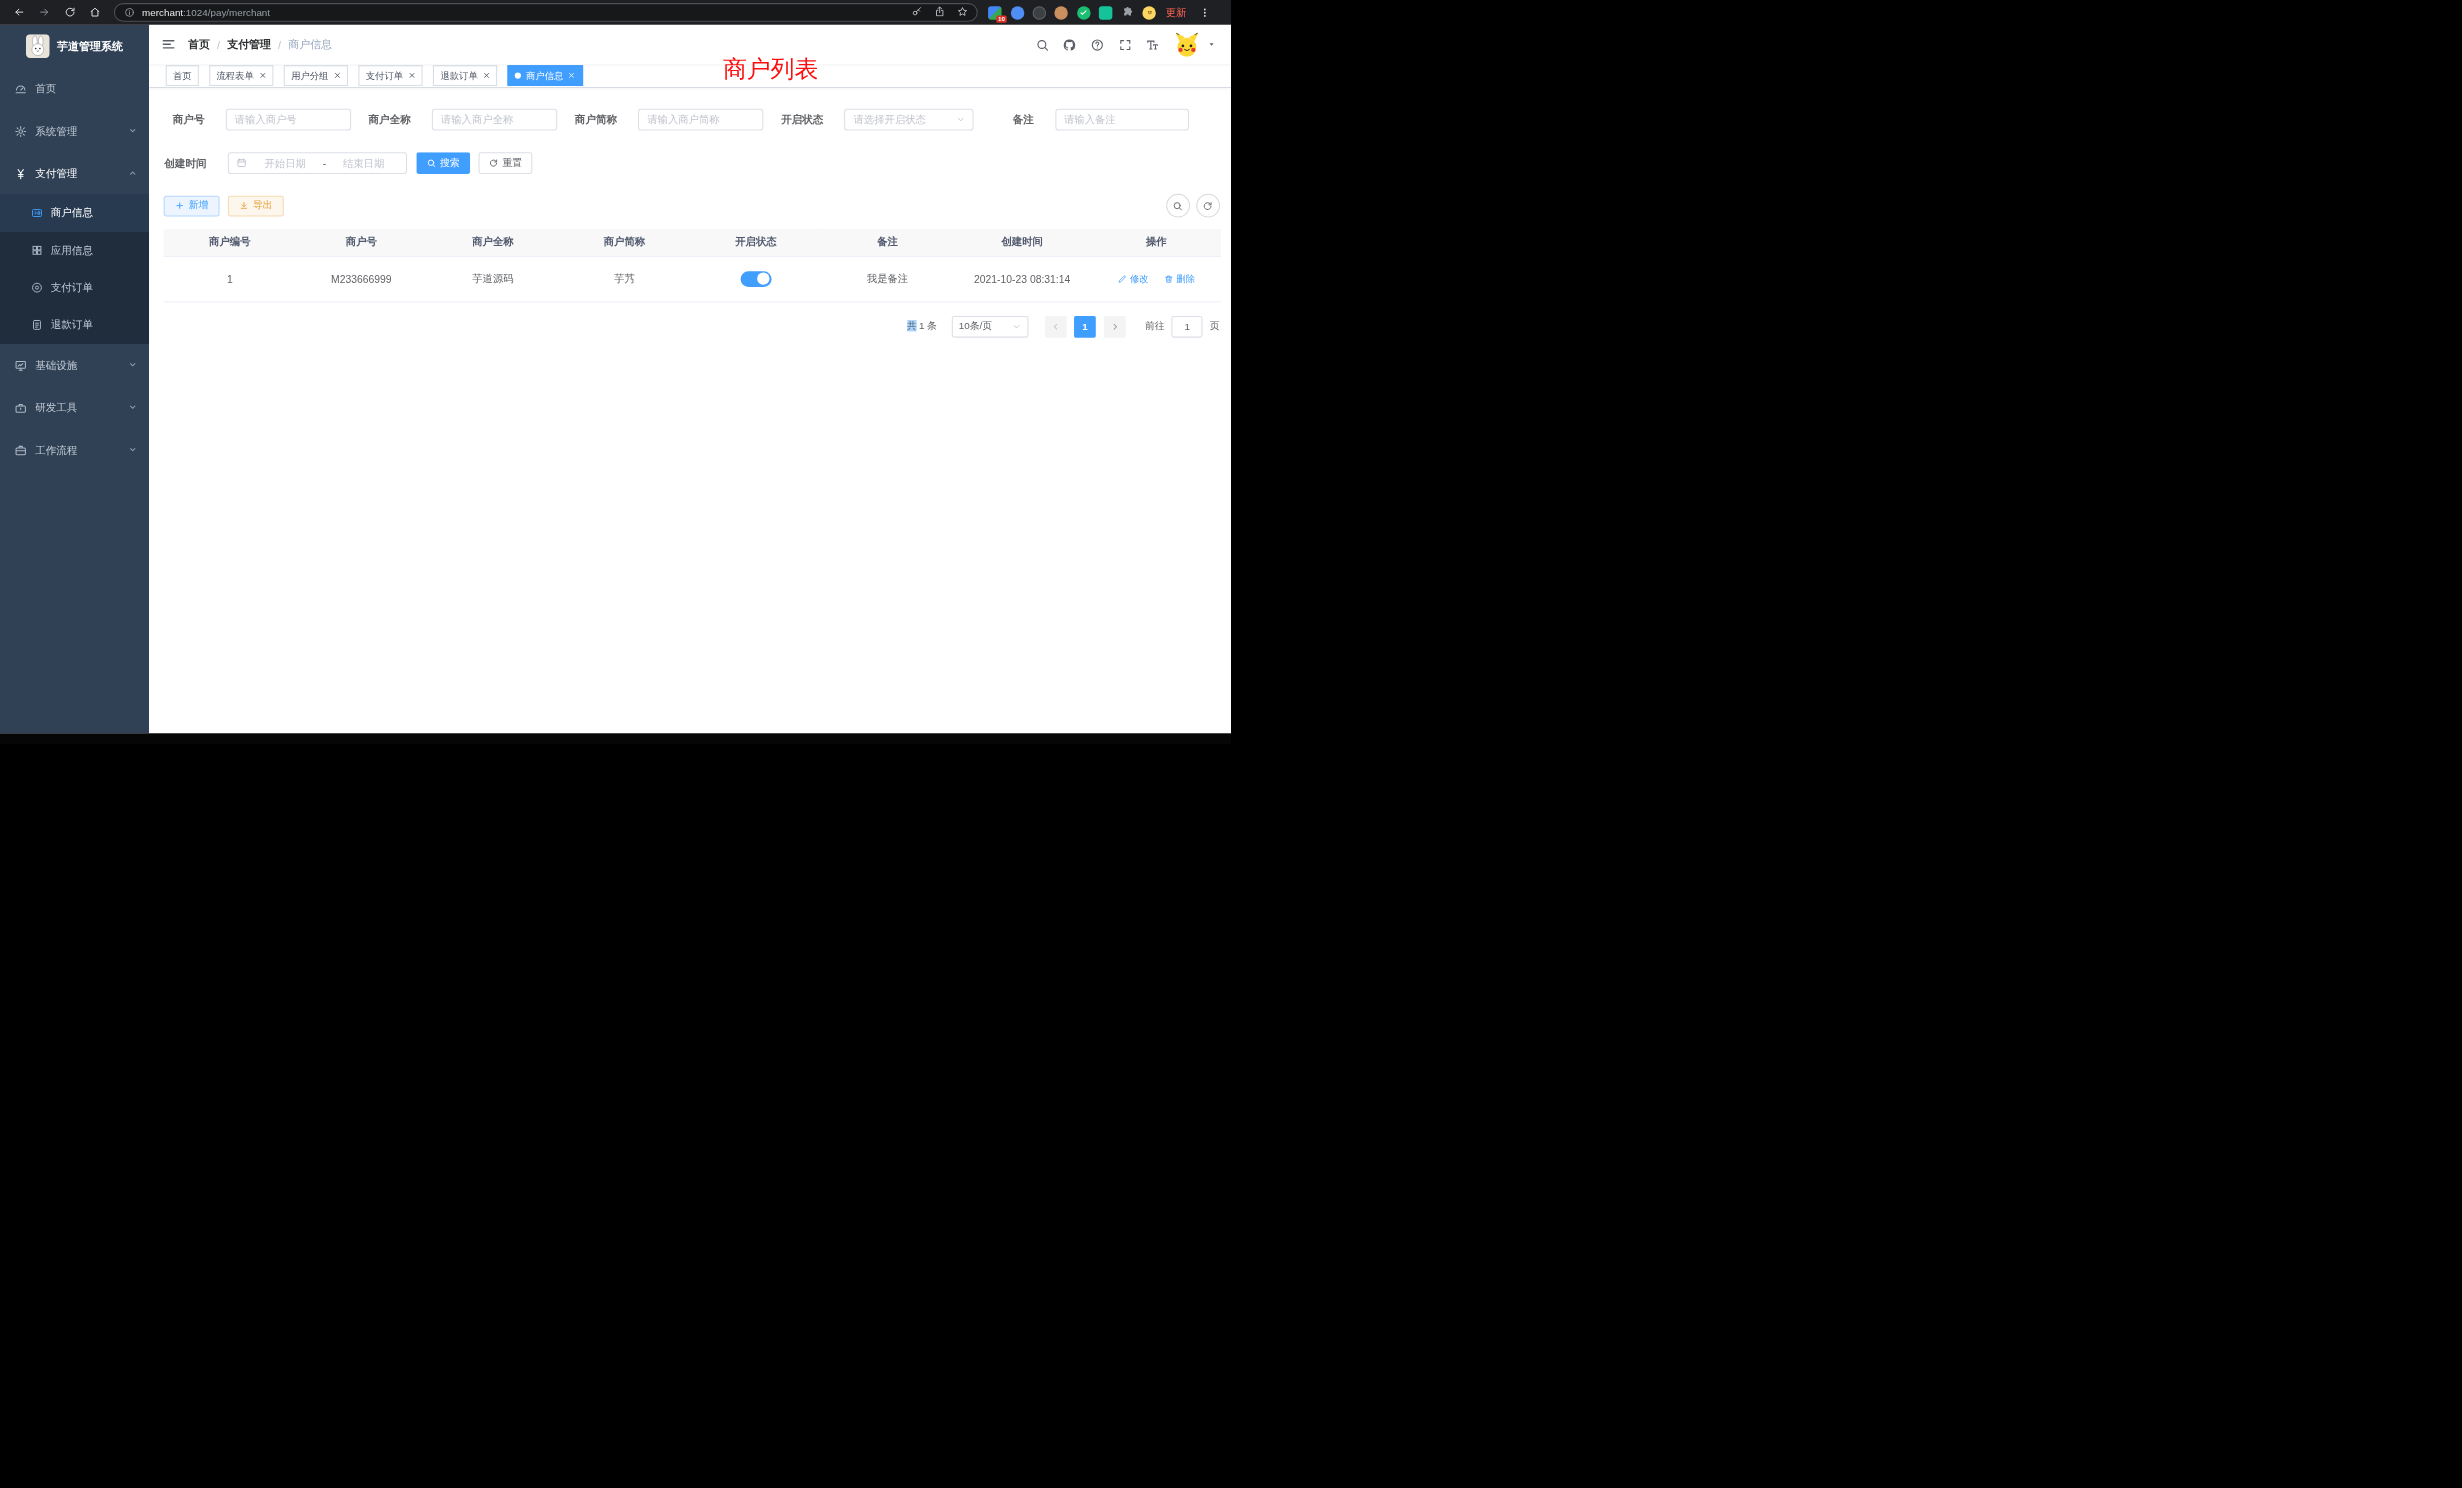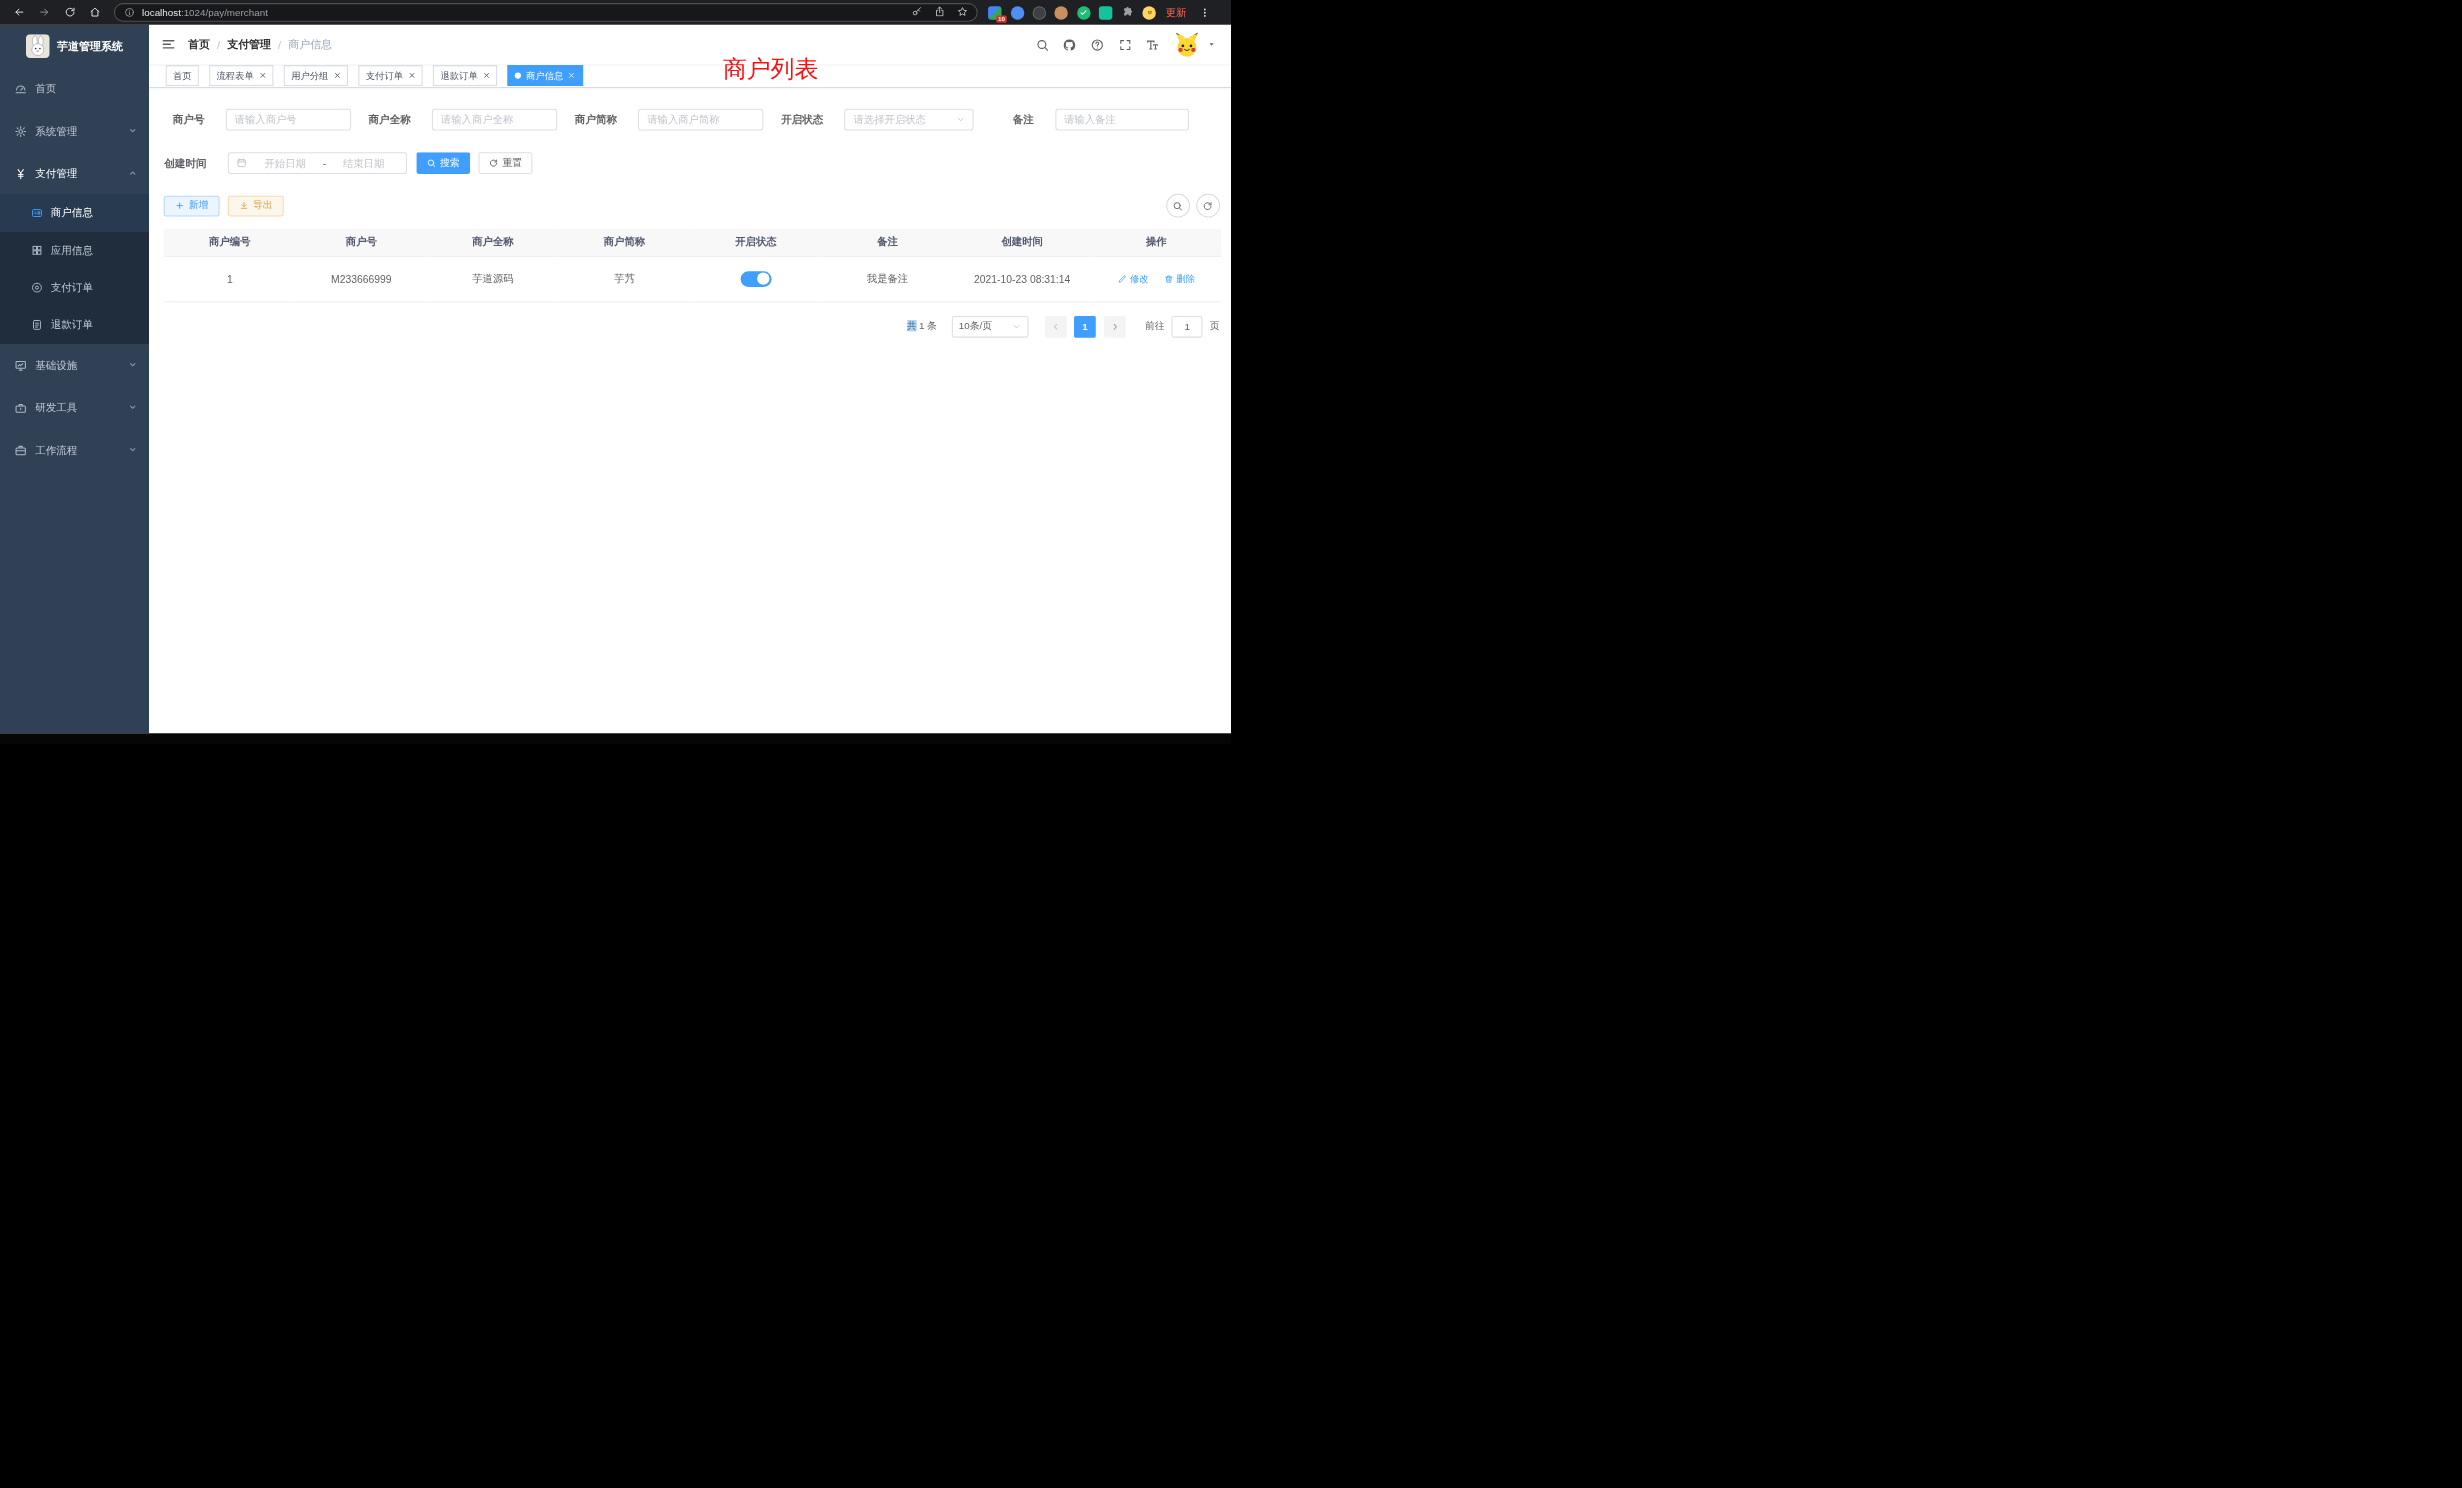--- a/index.html
+++ b/index.html
@@ -167,21 +167,21 @@
     </div>
 
     <div class="omnibox">
       <span class="omni-ic">
         <svg viewBox="0 0 24 24" fill="none" stroke="currentColor" stroke-width="2" stroke-linecap="round">
             <circle cx="12" cy="12" r="9"></circle>
             <path d="M12 8h.01"></path>
             <path d="M12 11v6"></path>
           </svg>
       </span>
-      <span class="url-wrap"><span class="omni-host">localhost</span><span class="omni-rest">:1024/pay/merchant</span></span>
+      <span class="url-wrap"><span class="omni-host">merchant</span><span class="omni-rest">:1024/pay/merchant</span></span>
       <span class="omni-right">
         <span>
           <svg viewBox="0 0 24 24" fill="none" stroke="currentColor" stroke-width="2" stroke-linecap="round">
               <circle cx="8" cy="15" r="4"></circle>
               <path d="M11 12l9-9"></path>
               <path d="M15 8l3 3"></path>
             </svg>
         </span>
         <span>
           <svg viewBox="0 0 24 24" fill="none" stroke="currentColor" stroke-width="2" stroke-linecap="round" stroke-linejoin="round">

